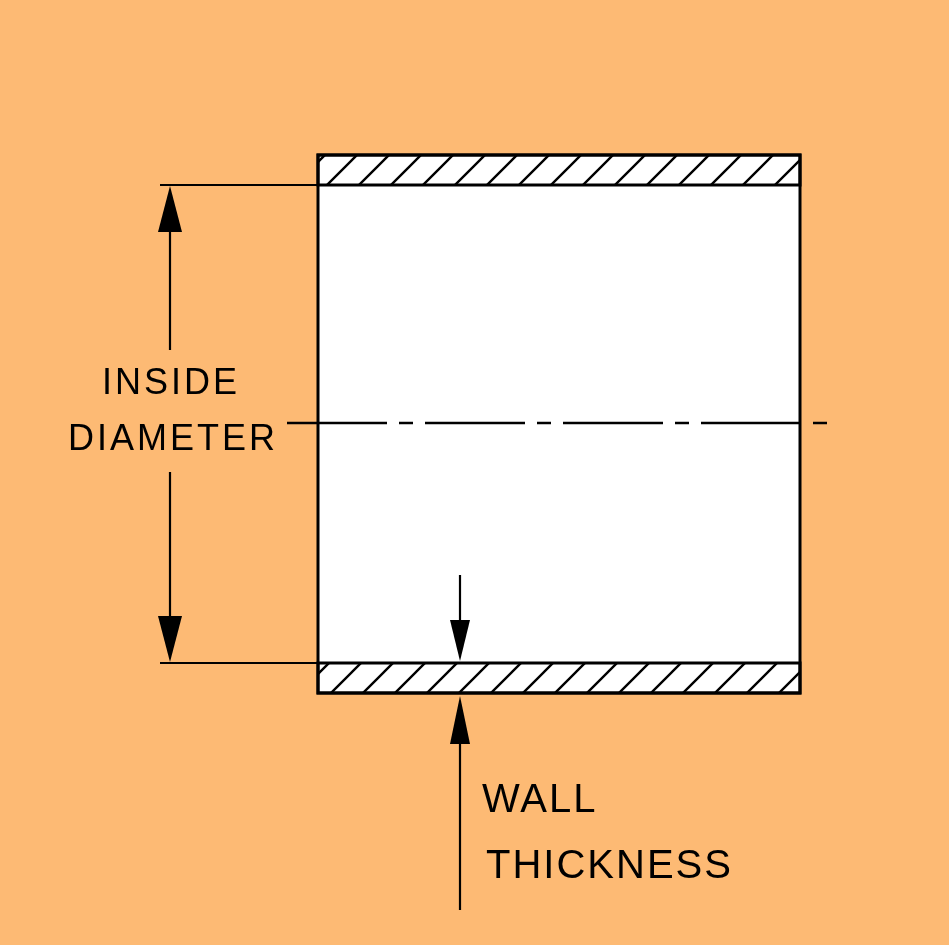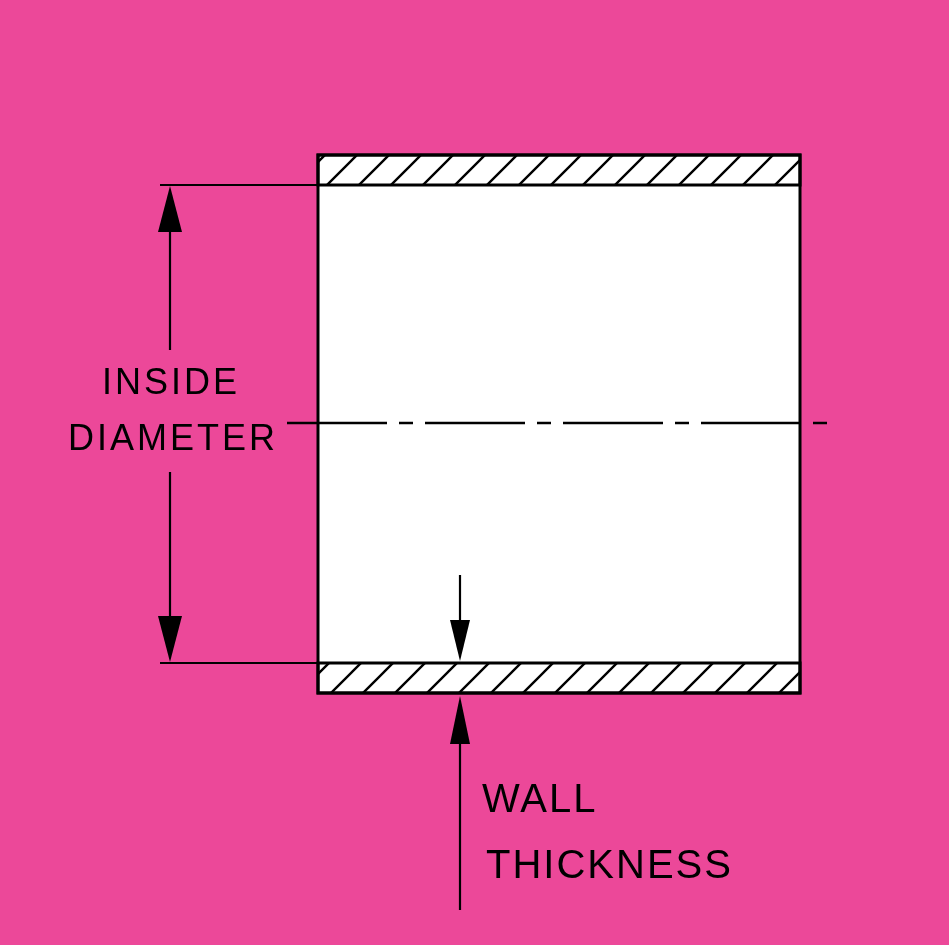--- a/index.html
+++ b/index.html
@@ -8,21 +8,21 @@
     background: #ffffff;
     width: 949px;
     height: 945px;
     overflow: hidden;
     font-family: "Liberation Sans", sans-serif;
   }
   .canvas {
     position: relative;
     width: 949px;
     height: 945px;
-    background: #ec4899;
+    background: #fdba74;
   }
   svg text {
     font-family: "Liberation Sans", "DejaVu Sans", sans-serif;
     fill: #000000;
     font-weight: 400;
   }
   .dim-label {
     font-size: 36px;
     letter-spacing: 3px;
   }

